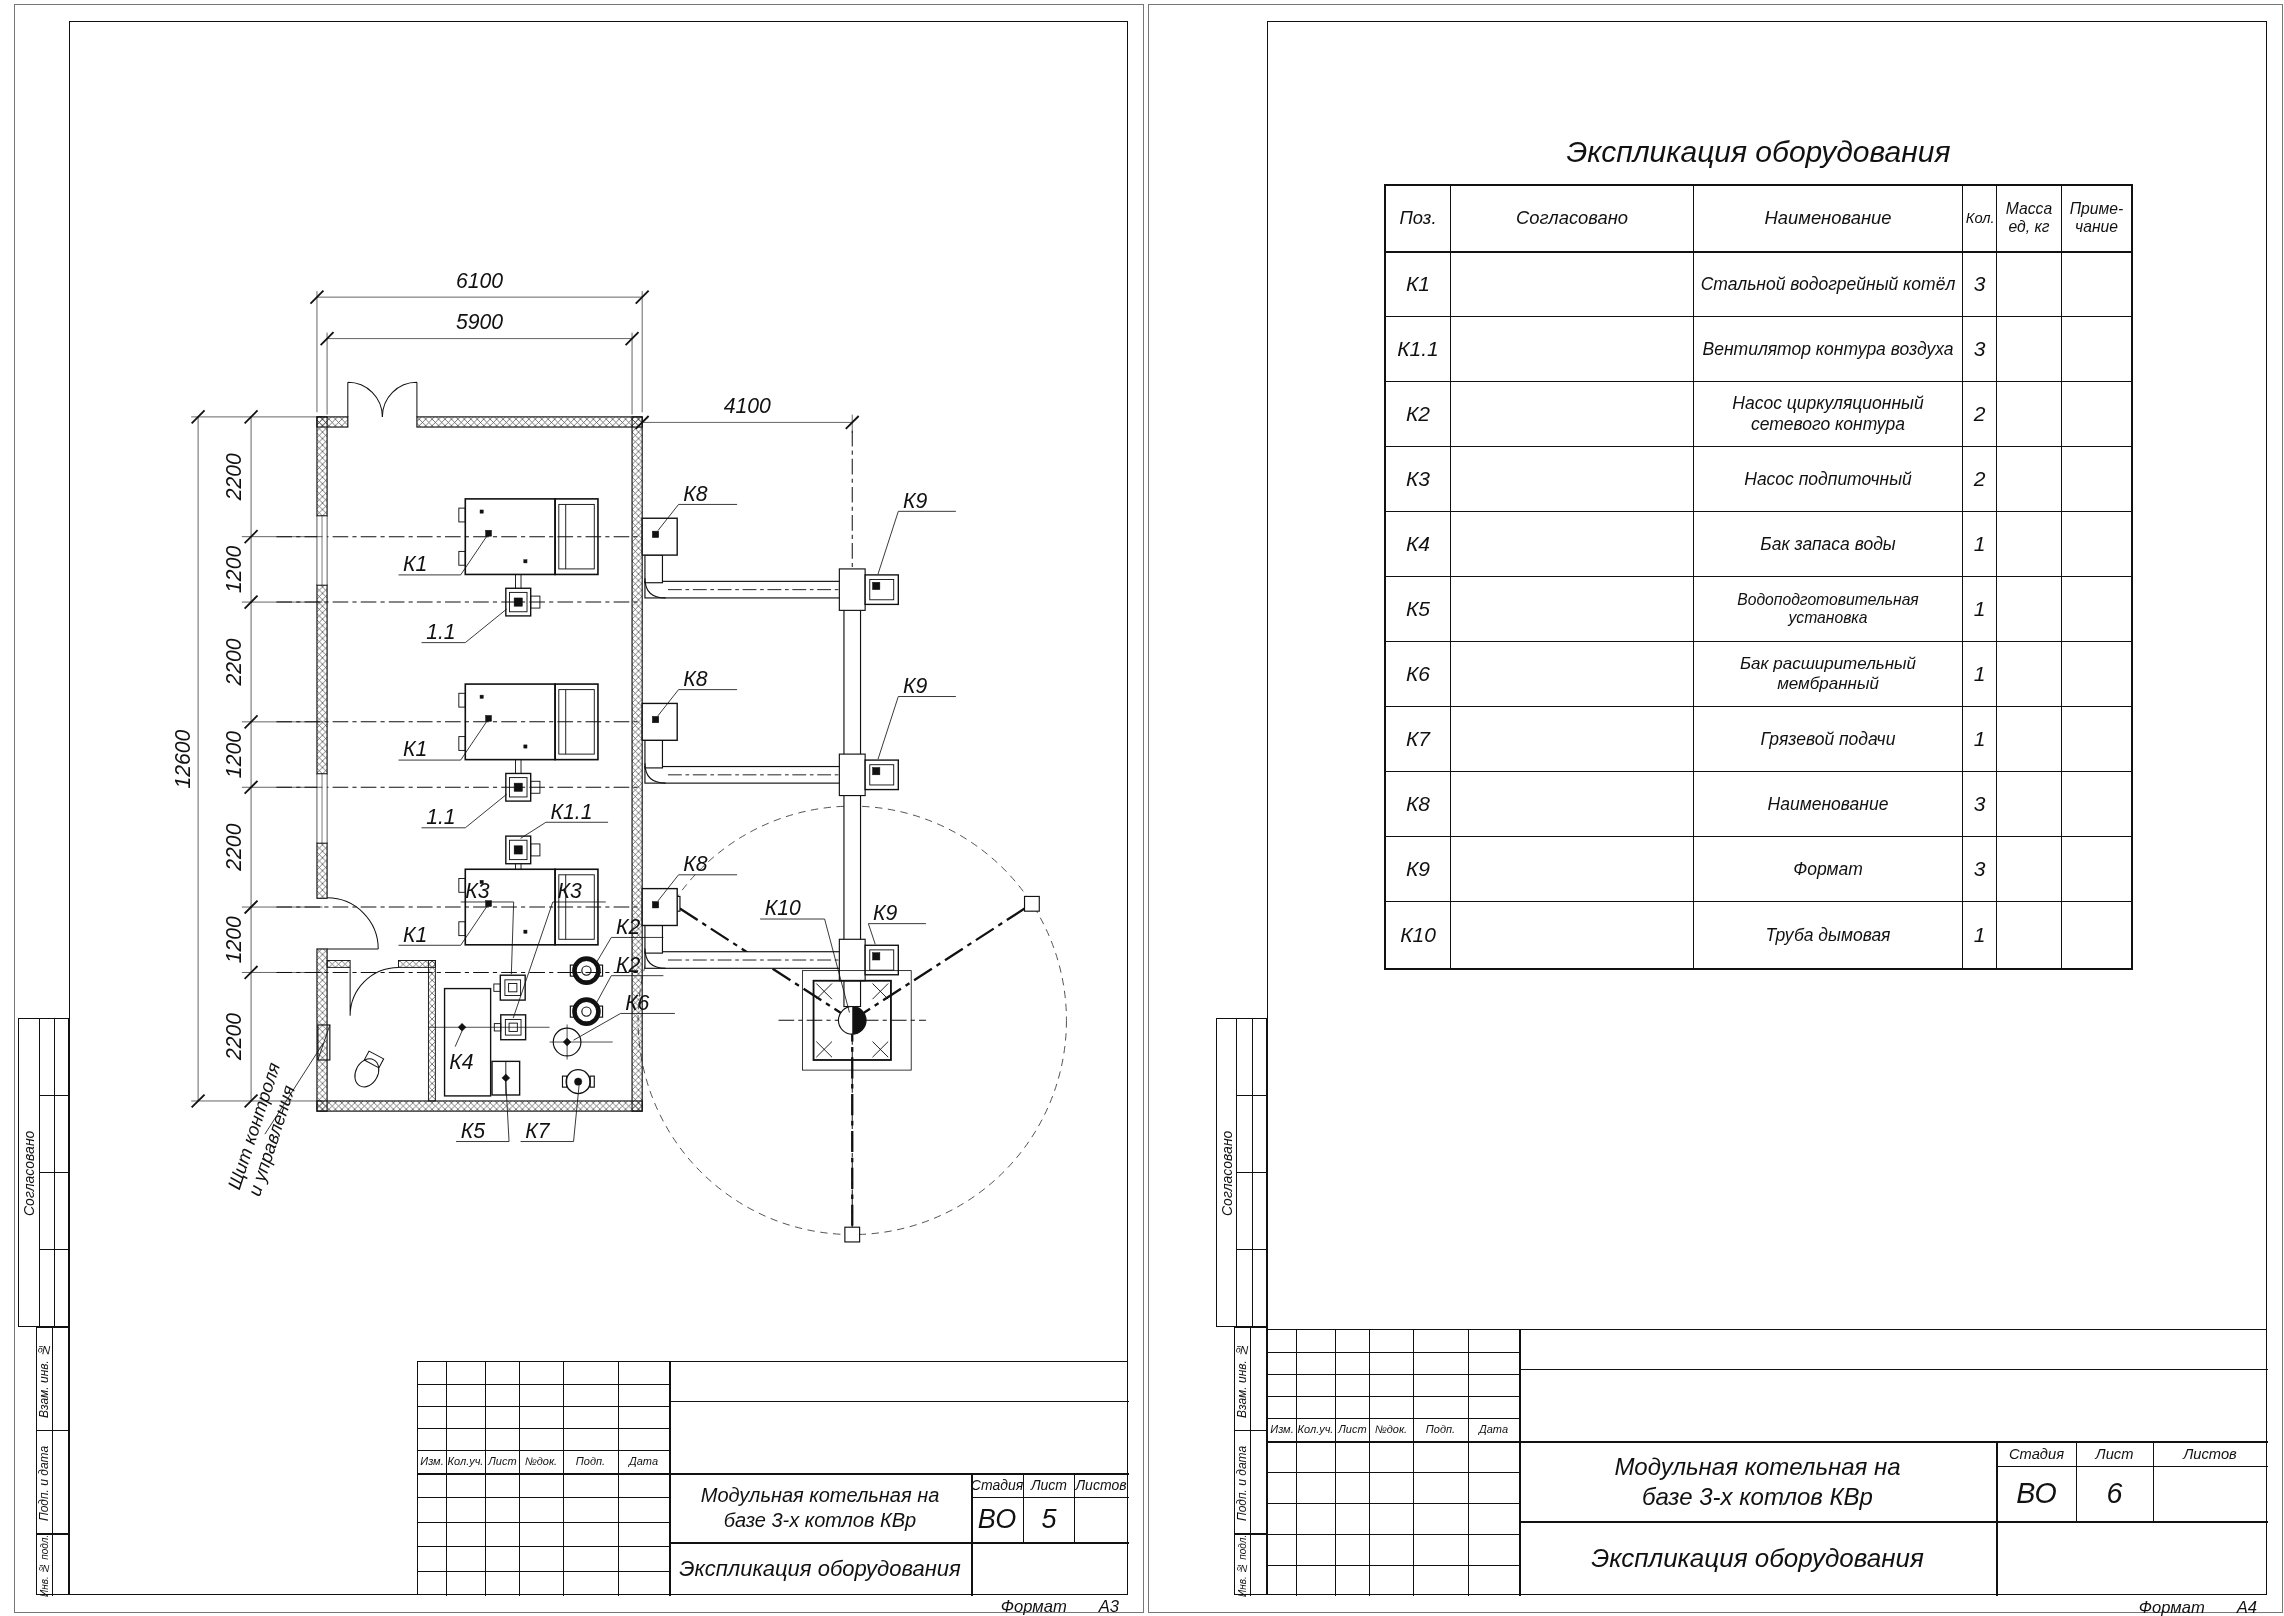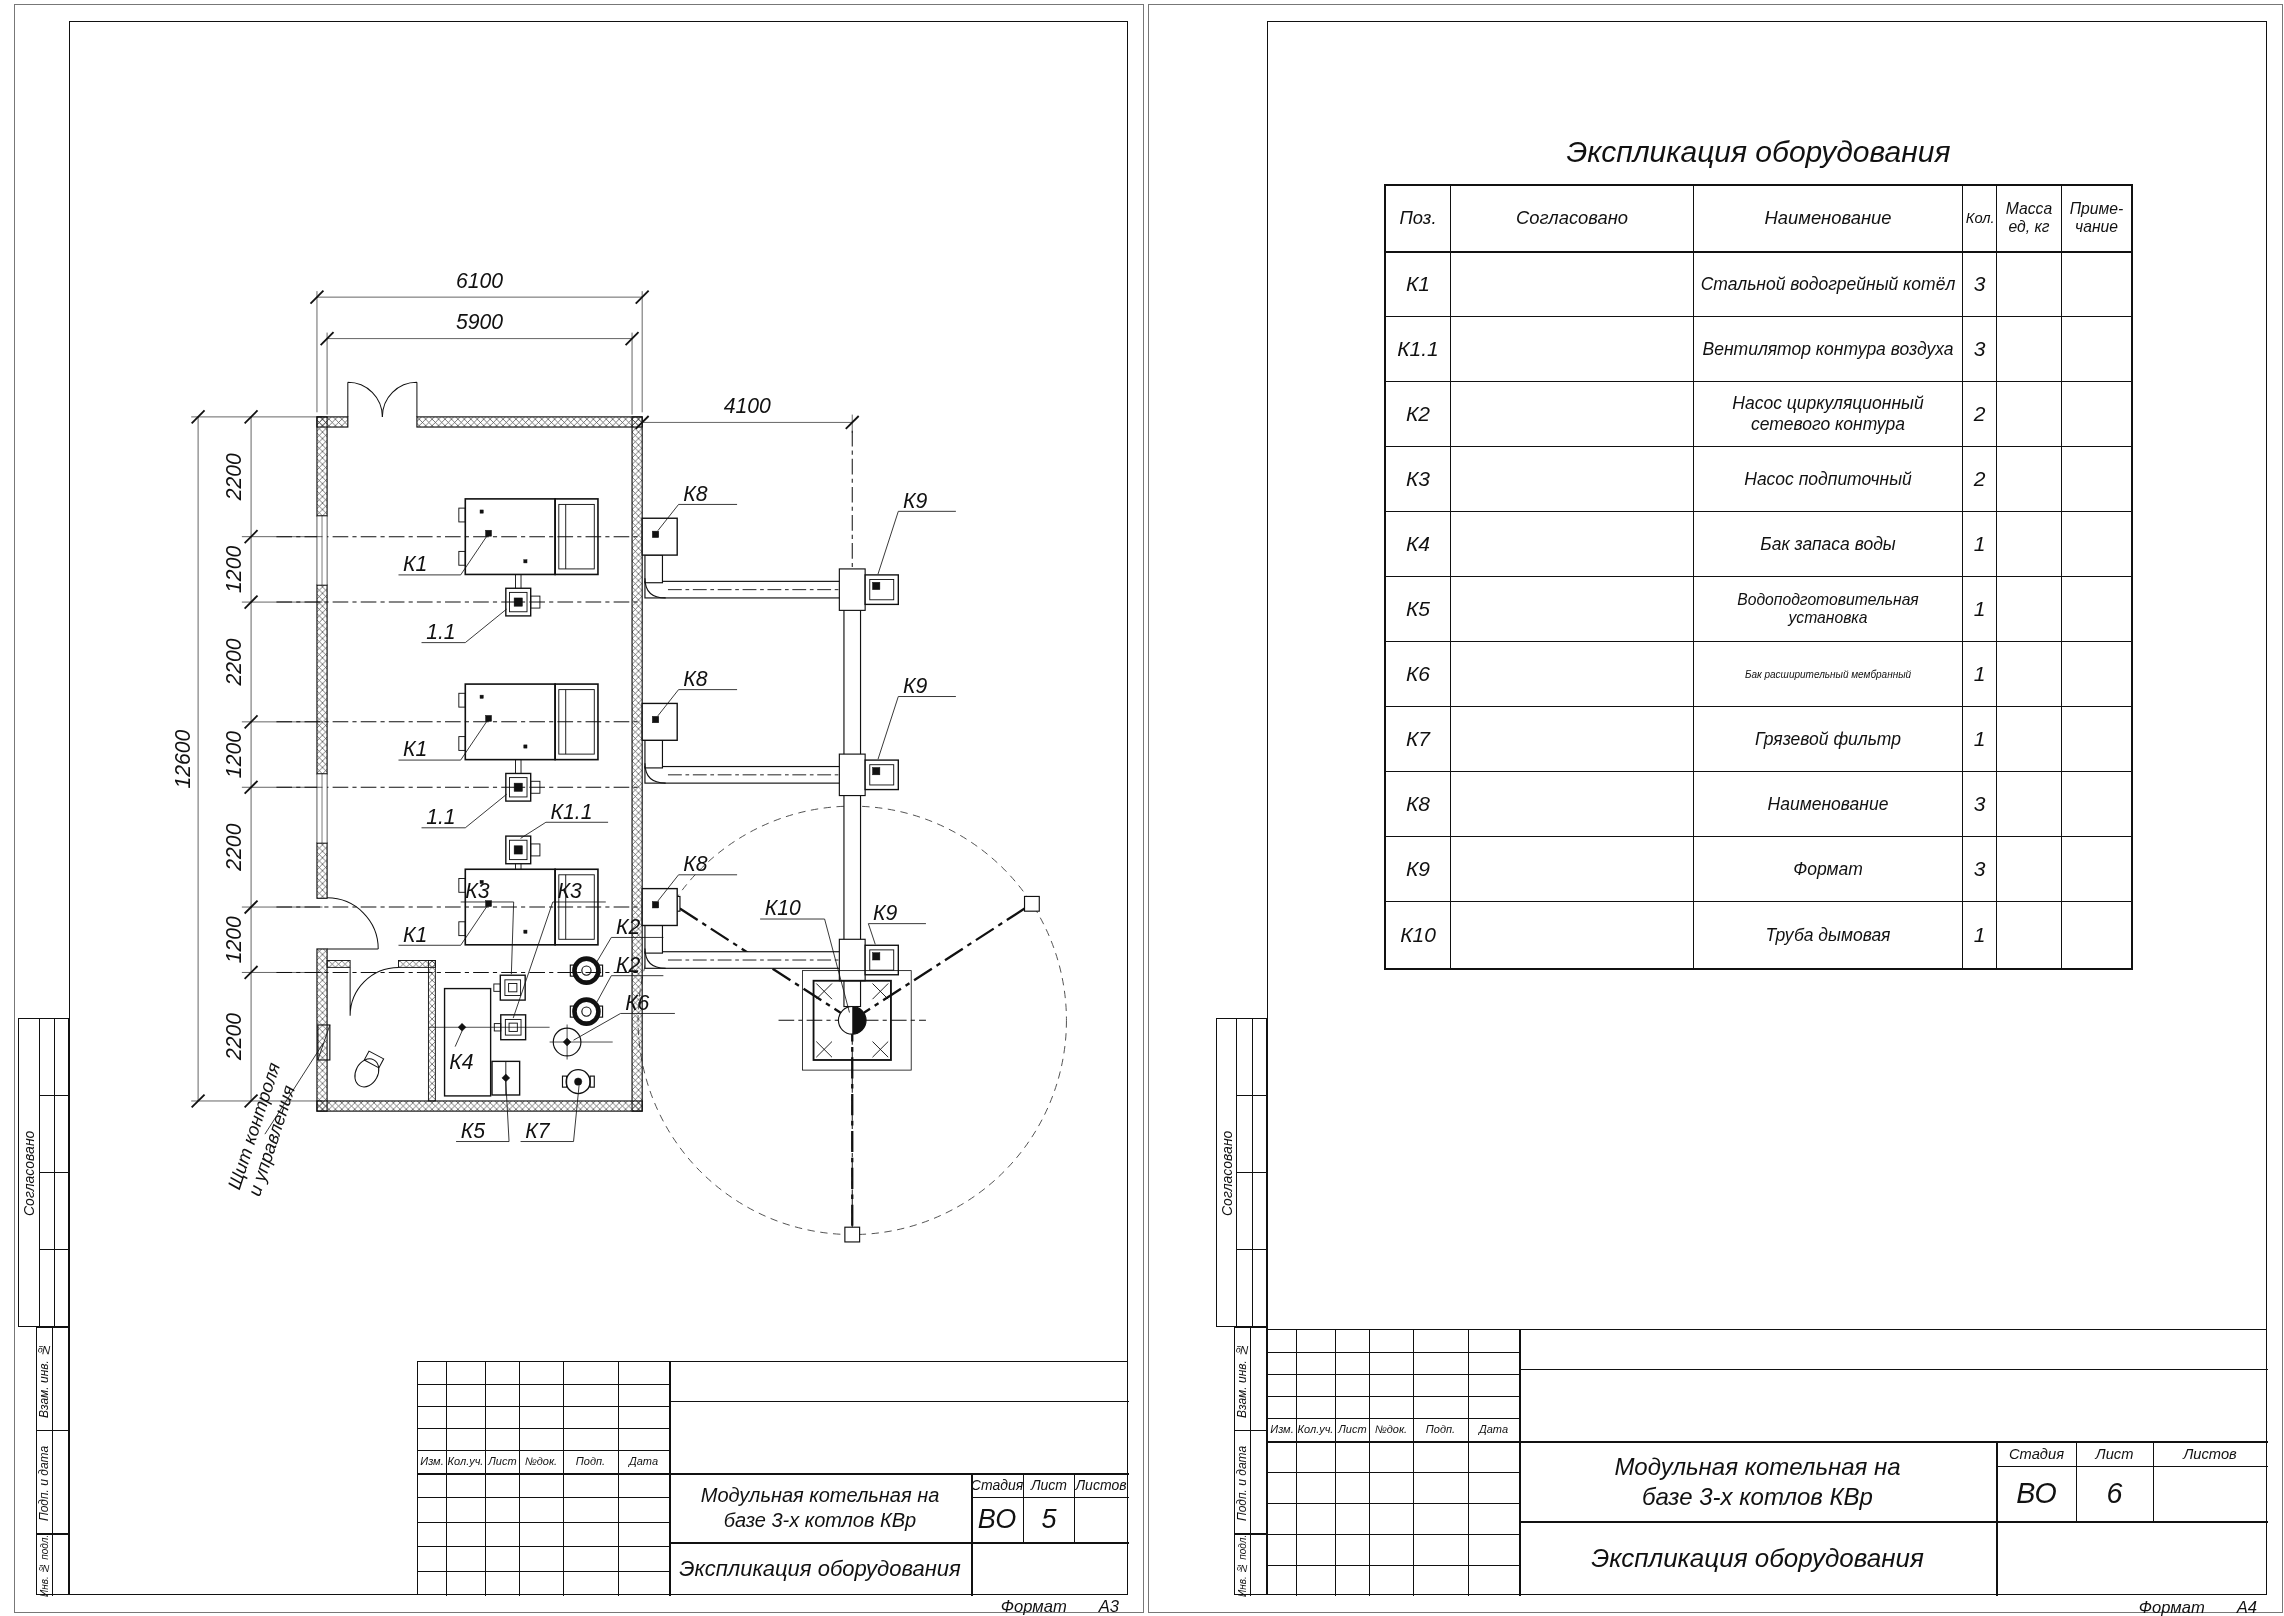--- a/index.html
+++ b/index.html
@@ -459,29 +459,29 @@
           <td class="pos">К5</td>
           <td></td>
           <td class="nm" style="font-size:15.7px;">Водоподготовительная установка</td>
           <td class="qt">1</td>
           <td></td>
           <td></td>
         </tr>
     <tr style="height:65px;">
           <td class="pos">К6</td>
           <td></td>
-          <td class="nm" style="font-size:10px;">Бак расширительный мембранный</td>
+          <td class="nm" style="font-size:17px;">Бак расширительный мембранный</td>
           <td class="qt">1</td>
           <td></td>
           <td></td>
         </tr>
     <tr style="height:65px;">
           <td class="pos">К7</td>
           <td></td>
-          <td class="nm">Грязевой фильтр</td>
+          <td class="nm">Грязевой подачи</td>
           <td class="qt">1</td>
           <td></td>
           <td></td>
         </tr>
     <tr style="height:65px;">
           <td class="pos">К8</td>
           <td></td>
           <td class="nm">Наименование</td>
           <td class="qt">3</td>
           <td></td>

